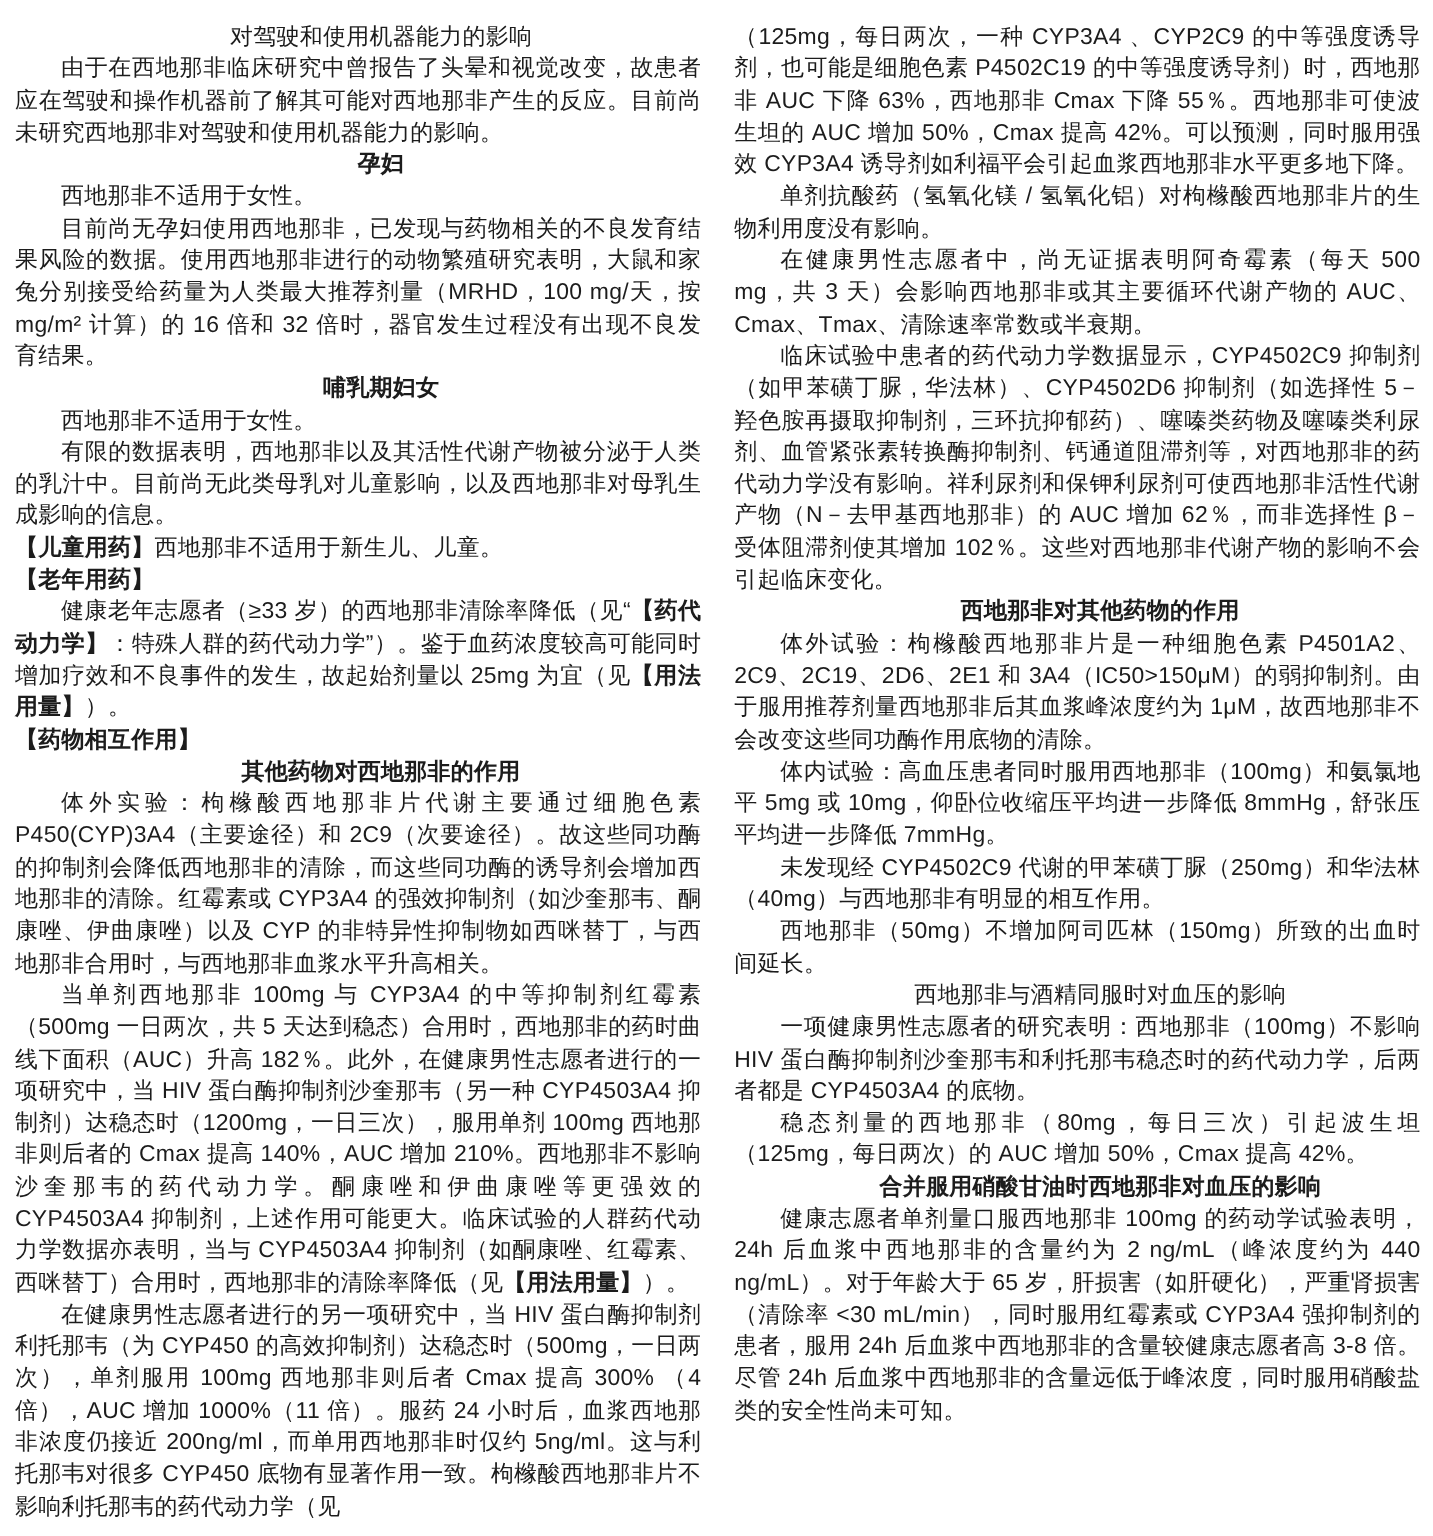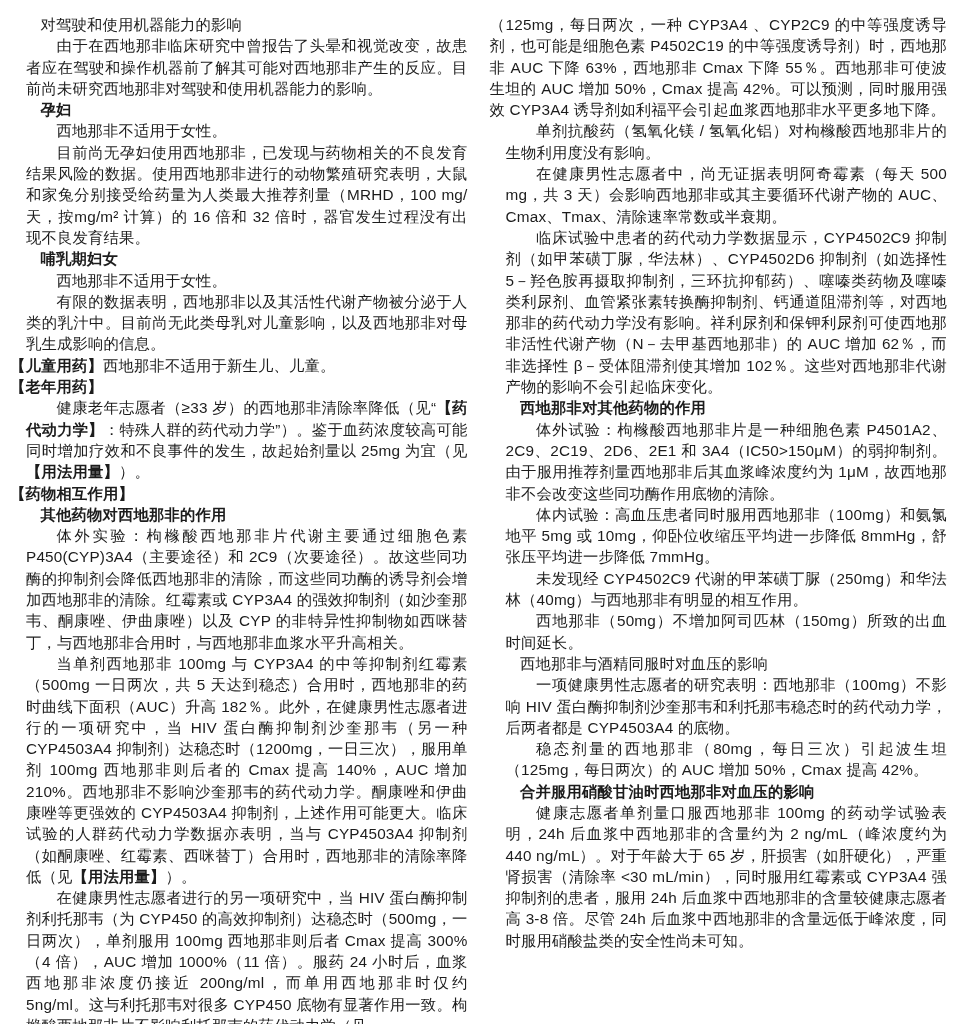--- a/index.html
+++ b/index.html
@@ -27,36 +27,37 @@
     flex: 1 1 0;
     min-width: 0;
     font-size: 15.3px;
     line-height: 21.3px;
     letter-spacing: 0.2px;
   }
   .block { margin: 0; }
   .paragraph {
     text-indent: 2em;
     text-align: justify;
-    margin-left: 16px;
   }
   .paragraph-flush {
     text-indent: 0;
     text-align: justify;
   }
   .section-heading {
     font-weight: bold;
     text-indent: 0;
   }
   .sub-heading {
     font-weight: bold;
     padding-left: 2em;
+    text-align: center;
   }
   .plain-heading {
     padding-left: 2em;
+    text-align: center;
   }
   .b { font-weight: bold; }
 </style>
 </head>
 <body>
 
 <div class="page">
   <div class="column">
       <div class="block plain-heading"><span>对驾驶和使用机器能力的影响</span></div>
       <div class="block paragraph"><span>由于在西地那非临床研究中曾报告了头晕和视觉改变，故患者应在驾驶和操作机器前了解其可能对西地那非产生的反应。目前尚未研究西地那非对驾驶和使用机器能力的影响。</span></div>

